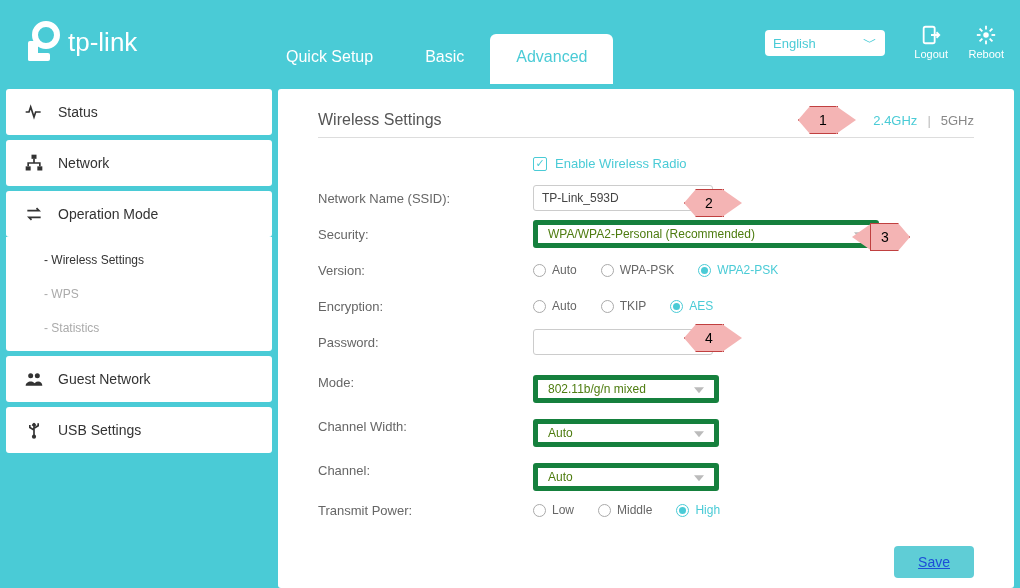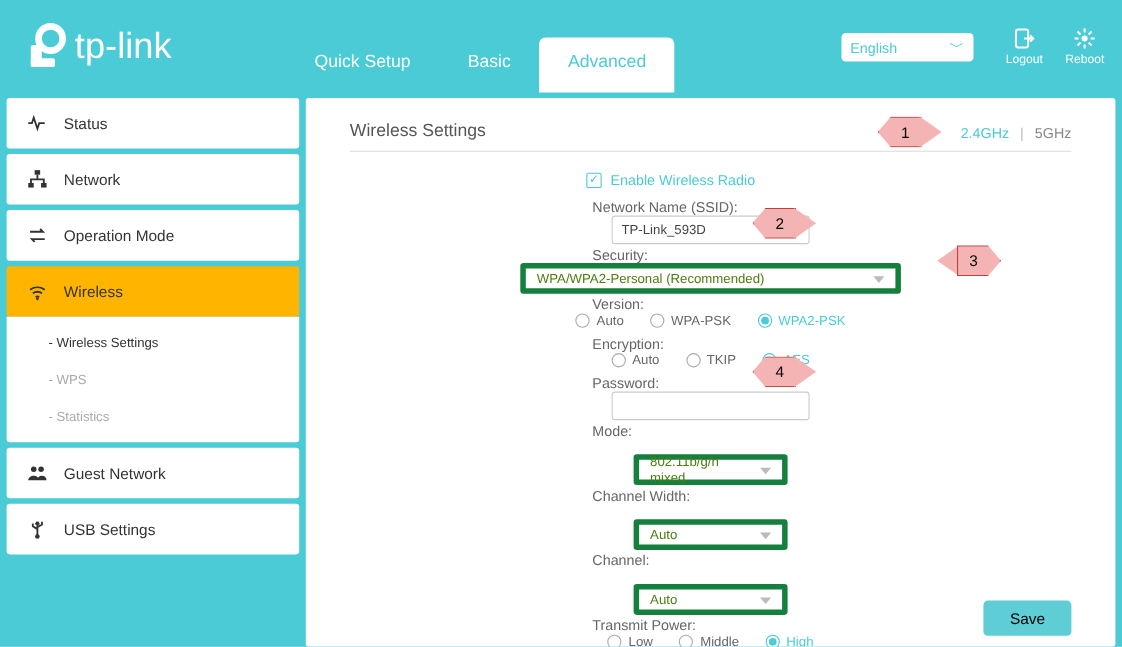--- a/index.html
+++ b/index.html
@@ -18,21 +18,21 @@
     background: #4acbd6;
     display: flex;
     align-items: center;
     padding: 0 20px 0 20px;
     position: relative;
   }
   .logo {
     display: flex;
     align-items: center;
     color: #fff;
-    font-size: 33px;
+    font-size: 26px;
     font-weight: 400;
     margin-right: 100px;
   }
   .logo-icon {
     width: 42px;
     height: 42px;
     margin-right: 6px;
   }
   .tabs {
     display: flex;
@@ -167,21 +167,20 @@
   .band-switch .band.active {
     color: #4acbd6;
   }
   .band-switch .sep { color: #bbb; }
 
   .form-row {
     display: flex;
     align-items: center;
     min-height: 34px;
     margin-bottom: 2px;
-    flex-direction: column;
   }
   .form-label {
     width: 215px;
     color: #666;
     font-size: 13px;
   }
   .text-input {
     height: 26px;
     border: 1px solid #ccc;
     border-radius: 3px;
@@ -207,21 +206,21 @@
     content: "";
     position: absolute;
     right: 10px;
     top: 50%;
     transform: translateY(-30%);
     border-left: 5px solid transparent;
     border-right: 5px solid transparent;
     border-top: 6px solid #bbb;
   }
   .select-wide { width: 346px; }
-  .select-med { width: 140px; margin-top: 14px; }
+  .select-med { width: 186px; margin-top: 14px; }
 
   .radio-group {
     display: flex;
     align-items: center;
     gap: 24px;
   }
   .radio-opt {
     display: flex;
     align-items: center;
     gap: 6px;
@@ -269,25 +268,26 @@
     color: #4acbd6;
     font-size: 11px;
     line-height: 1;
   }
 
   .save-btn {
     position: absolute;
     right: 40px;
     bottom: 10px;
     background: #5fcdd6;
-    color: #000000;
+    color: #1d4ed8;
     border-radius: 4px;
     padding: 8px 24px;
     font-size: 14px;
     cursor: pointer;
+    text-decoration: underline;
   }
 
   
   .annot {
     position: absolute;
     width: 58px;
     height: 28px;
     pointer-events: none;
   }
   .annot .arrow-body {
@@ -414,29 +414,20 @@
       <span>Network</span>
     </div>
     <div class="nav-item">
       <span class="nav-icon">
         <svg width="20" height="20" viewBox="0 0 24 24">
             <path d="M4 8h14l-3-3M20 16H6l3 3" fill="none" stroke="#333" stroke-width="2"></path>
           </svg>
       </span>
       <span>Operation Mode</span>
     </div>
-    <div class="nav-item active">
-      <span class="nav-icon">
-        <svg width="20" height="20" viewBox="0 0 24 24">
-            <path d="M4 10a14 14 0 0 1 16 0M7 14a9 9 0 0 1 10 0M10 18a4 4 0 0 1 4 0" fill="none" stroke="#333" stroke-width="2"></path>
-            <circle cx="12" cy="20" r="1.5" fill="#333"></circle>
-          </svg>
-      </span>
-      <span>Wireless</span>
-    </div>
     <div class="subnav">
       <div class="sub-item active">- <span>Wireless Settings</span></div>
       <div class="sub-item">- <span>WPS</span></div>
       <div class="sub-item">- <span>Statistics</span></div>
     </div>
     <div class="nav-item">
       <span class="nav-icon">
         <svg width="20" height="20" viewBox="0 0 24 24">
             <circle cx="8" cy="8" r="3" fill="#333"></circle>
             <circle cx="16" cy="8" r="3" fill="#333"></circle>

